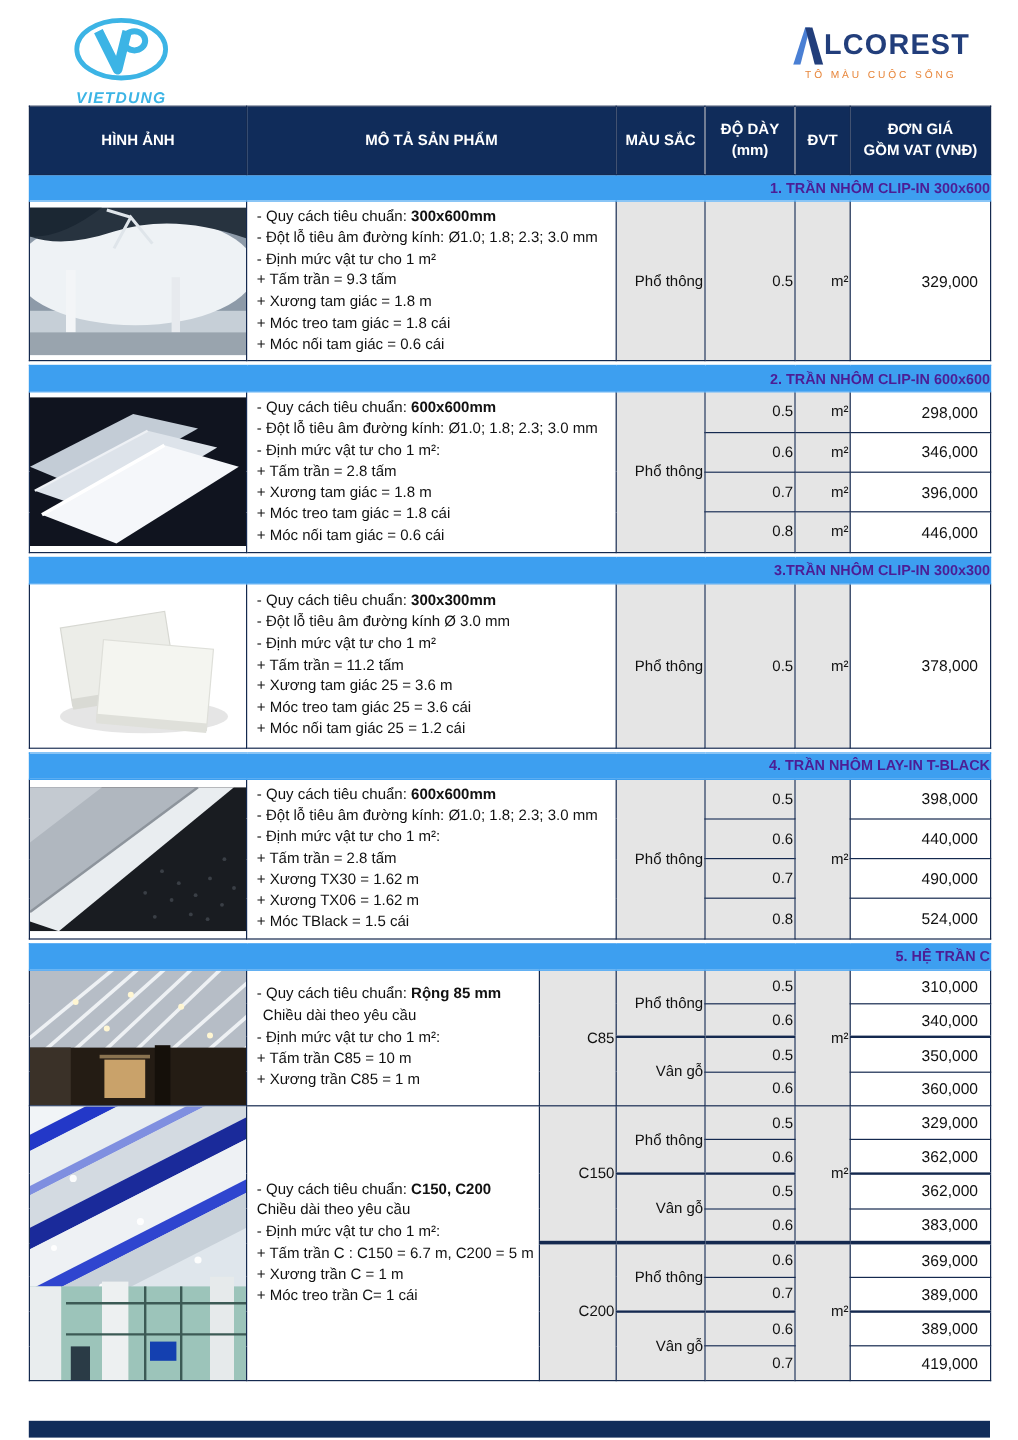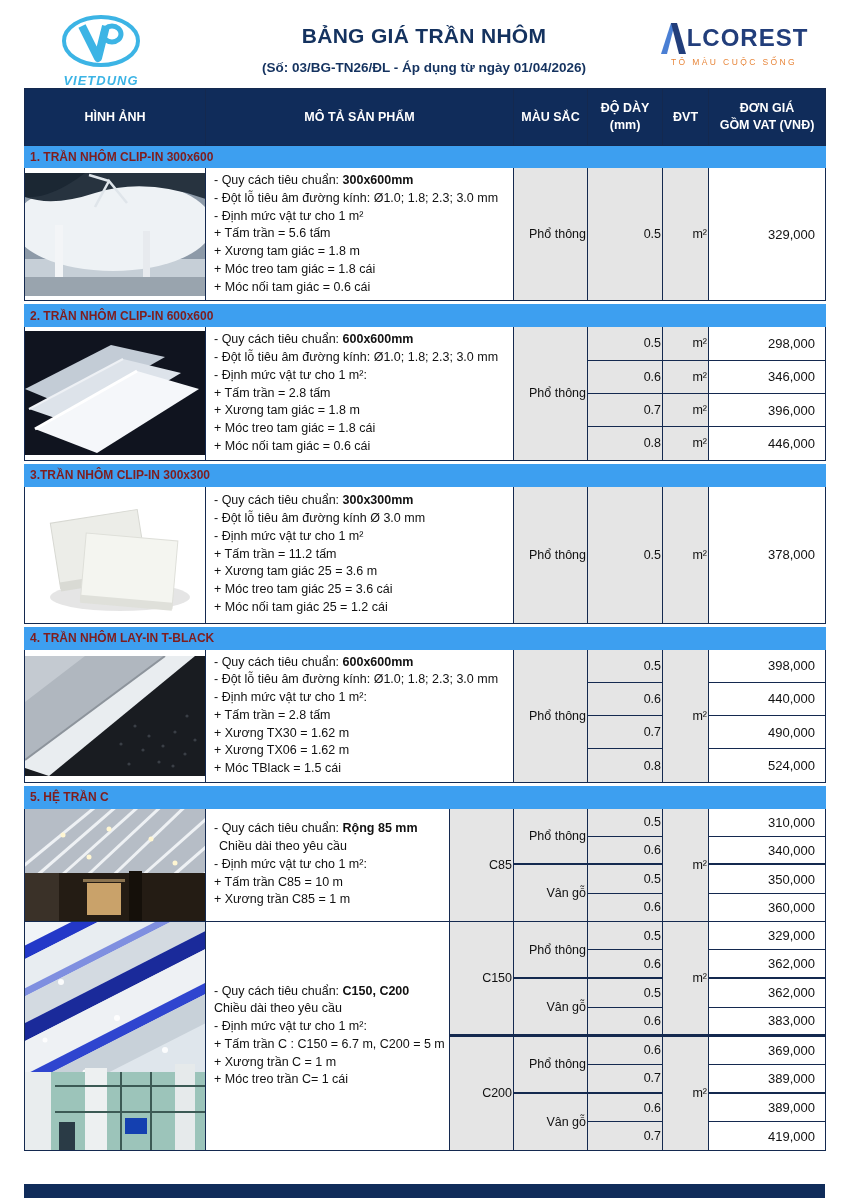--- a/index.html
+++ b/index.html
@@ -15,21 +15,21 @@
   .subtitle{color:#14325f;font-size:13.5px;font-weight:bold;margin-top:12px;}
   .al-logo{position:absolute;right:2px;top:14px;width:178px;text-align:center;}
   .al-row{display:flex;align-items:center;justify-content:center;}
   .al-name{color:#223e7b;font-size:24px;font-weight:bold;letter-spacing:1px;line-height:1;}
   .al-tag{color:#e8873c;font-size:8.5px;letter-spacing:2.4px;margin-top:3px;font-weight:normal;}
 
   
   table.pt{position:absolute;left:24px;top:88px;width:801px;border-collapse:collapse;table-layout:fixed;}
   .pt td,.pt th{border:1px solid #14294f;font-size:12.5px;vertical-align:middle;overflow:hidden;}
   .pt th{background:#102c5a;color:#fff;font-weight:bold;height:56px;line-height:1.35;text-align:center;padding:0;}
-  tr.bar td{background:#3d9ff0;color:#7f1d1d;font-weight:bold;font-size:12px;text-align:left;height:21px;padding:0 0 0 5px;border-color:#3d9ff0;border-left-color:#3d9ff0;border-right-color:#3d9ff0;}
+  tr.bar td{background:#3d9ff0;color:#4c1d95;font-weight:bold;font-size:12px;text-align:right;height:21px;padding:0 0 0 5px;border-color:#3d9ff0;border-left-color:#3d9ff0;border-right-color:#3d9ff0;}
   tr.spacer td{border:none;height:3px;padding:0;line-height:0;background:#fff;}
   tr.s1{height:123px;} tr.s2r{height:31px;} tr.s3{height:136px;}
   tr.s4r{height:30px;} tr.s5ar{height:28px;} tr.s5br{height:28.5px;}
   td.img-cell{padding:0;background:#fff;}
   td.img-cell svg{display:block;}
   td.desc{padding:4px 4px 4px 8px;line-height:1.42;text-align:left;background:#fff;margin-left:12px;}
   td.desc .ln{white-space:nowrap;}
   td.desc .indent{padding-left:5px;}
   .roomy{line-height:1.58;}
   td.c{text-align:right;background:#e5e5e5;}
@@ -48,24 +48,20 @@
 
     <div class="vd-logo">
       <svg width="82" height="54" viewBox="0 0 82 54">
         <ellipse cx="41" cy="27" rx="37" ry="24" fill="none" stroke="#3cb4e5" stroke-width="4"></ellipse>
         <path d="M22 12 L38 44 L46 12" fill="none" stroke="#3cb4e5" stroke-width="8" stroke-linejoin="round"></path>
         <ellipse cx="52" cy="20" rx="9" ry="8" fill="none" stroke="#3cb4e5" stroke-width="5"></ellipse>
       </svg>
       <div class="vd-text">VIETDUNG</div>
     </div>
 
-    <div class="title-block">
-      <div class="title">BẢNG GIÁ TRẦN NHÔM</div>
-      <div class="subtitle">(Số: 03/BG-TN26/ĐL - Áp dụng từ ngày 01/04/2026)</div>
-    </div>
 
     <div class="al-logo">
       <div class="al-row">
         <svg width="27" height="32" viewBox="0 0 27 32">
           <polygon points="1,32 11,1 15,1 7,32" fill="#4a7fd4"></polygon>
           <polygon points="11,1 17,1 26,32 19,32" fill="#223e7b"></polygon>
         </svg>
         <span class="al-name">LCOREST</span>
       </div>
       <div class="al-tag">TÔ MÀU CUỘC SỐNG</div>
@@ -113,21 +109,21 @@
           <path d="M70,34 L84,8 L102,30 M84,8 L64,2" stroke="#dfe5ea" stroke-width="2.5" fill="none"></path>
           <rect x="30" y="52" width="8" height="52" fill="#f3f5f7"></rect>
           <rect x="118" y="58" width="7" height="46" fill="#e7eaee"></rect>
           <rect y="104" width="181" height="19" fill="#99a4ae"></rect>
         </svg>
       </td>
       <td class="desc" colspan="2">
         <div class="ln"><span>- Quy cách tiêu chuẩn: </span><b>300x600mm</b></div>
         <div class="ln">- Đột lỗ tiêu âm đường kính: Ø1.0; 1.8; 2.3; 3.0 mm</div>
         <div class="ln">- Định mức vật tư cho 1 m²</div>
-        <div class="ln">+ Tấm trần = 5.6 tấm</div>
+        <div class="ln">+ Tấm trần = 9.3 tấm</div>
         <div class="ln">+ Xương tam giác = 1.8 m</div>
         <div class="ln">+ Móc treo tam giác = 1.8 cái</div>
         <div class="ln">+ Móc nối tam giác = 0.6 cái</div>
       </td>
       <td class="c">Phổ thông</td>
       <td class="c">0.5</td>
       <td class="c">m²</td>
       <td class="p">329,000</td>
     </tr>
 

